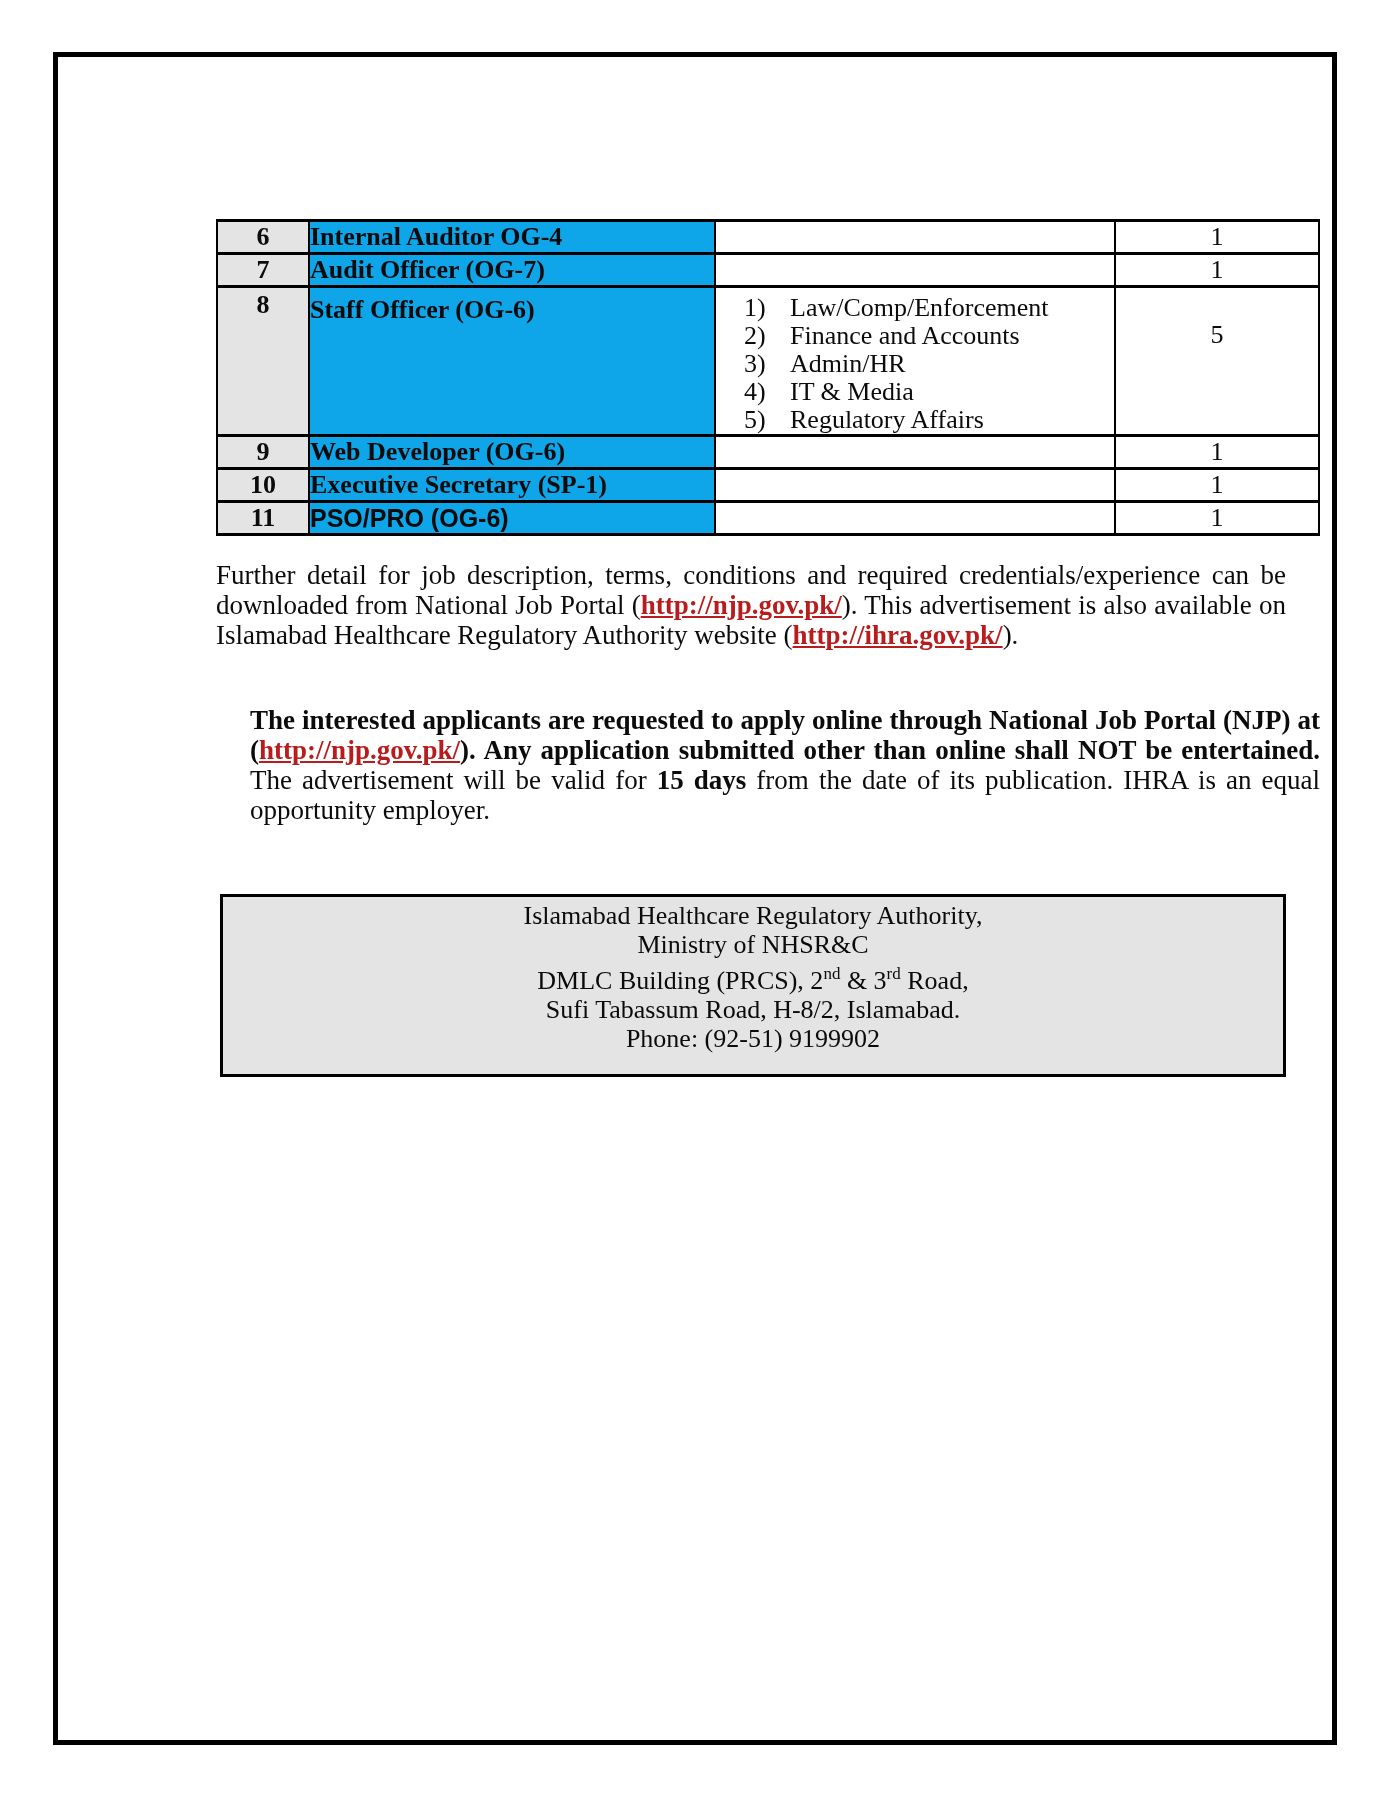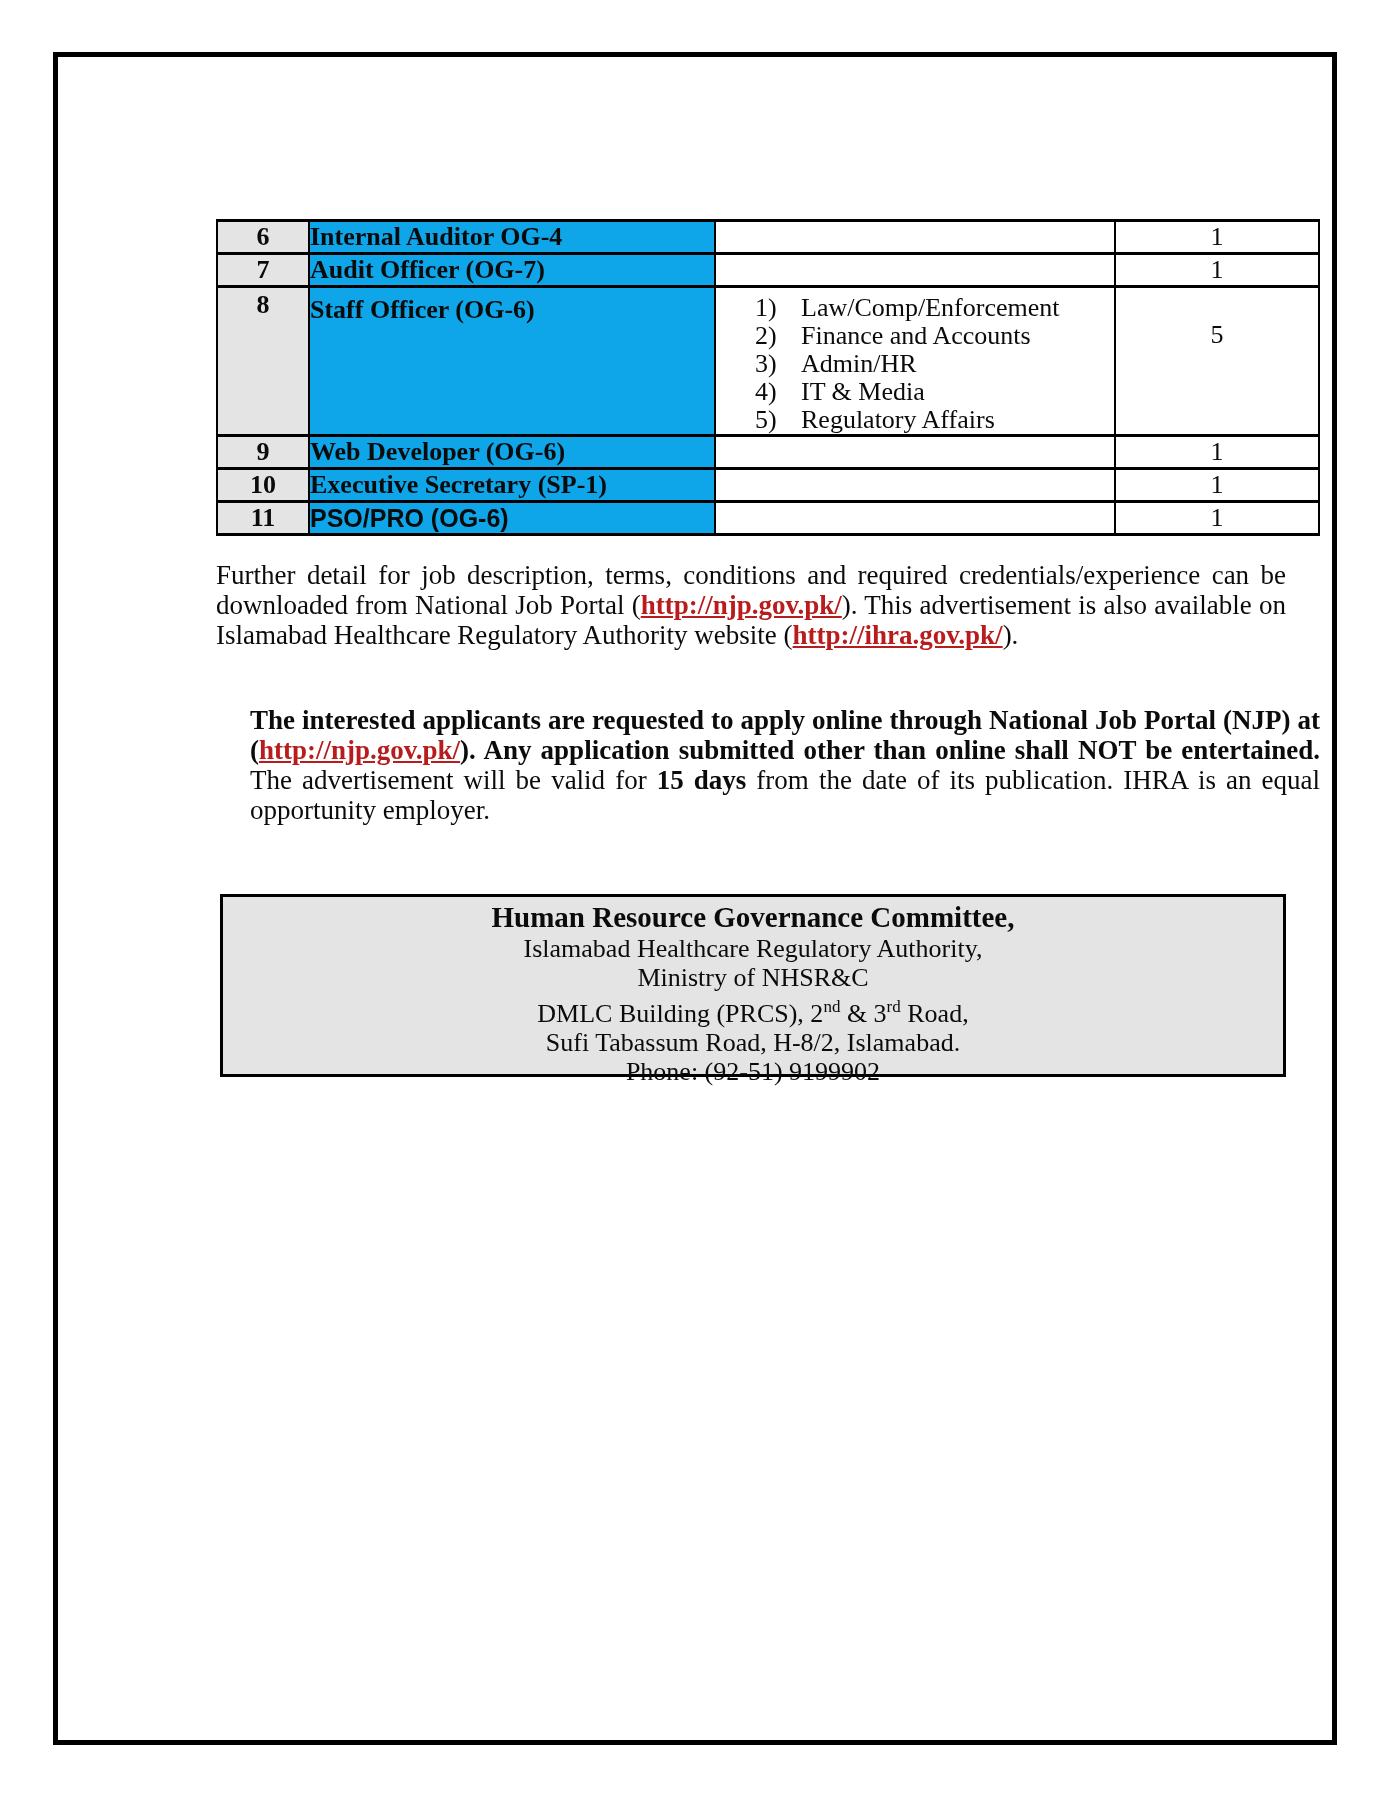--- a/index.html
+++ b/index.html
@@ -39,21 +39,21 @@
   .col-pos   { width: 406px; background: #0ea5e9; text-align: left; font-weight: bold; }
   .col-dept  { width: 400px; background: #ffffff; text-align: left; }
   .col-count { width: 204px; background: #ffffff; text-align: center; }
   tr.r-short td { height: 30px; }
   tr.r-tiny  td { height: 29px; }
   tr.r-tall  td { height: 146px; vertical-align: top; }
   tr.r-tall .col-count { padding-top: 32px; }
   tr.r-tall .col-num   { padding-top: 2px; }
   tr.r-tall .col-pos   { padding-top: 7px; }
   .pos-sans { font-family: "Liberation Sans", sans-serif; font-size: 25px; }
-  .dept-list { padding: 6px 6px 0 39px; }
+  .dept-list { padding: 6px 6px 0 28px; }
   .dept-item { line-height: 28px; white-space: nowrap; }
   .dept-no { display: inline-block; width: 46px; }
   
   .para {
     position: absolute;
     left: 158px;
     width: 1070px;
     font-size: 27px;
     line-height: 30px;
     text-align: justify;
@@ -134,21 +134,20 @@
         <td class="col-count">1</td>
       </tr>
     </tbody>
       </table>
 
     <p class="para para1"><span>Further detail for job description, terms, conditions and required credentials/experience can be downloaded from National Job Portal (</span><a class="link">http://njp.gov.pk/</a><span>). This advertisement is also available on Islamabad Healthcare Regulatory Authority website (</span><a class="link">http://ihra.gov.pk/</a><span>).</span></p>
 
     <p class="para para2"><span class="b">The interested applicants are requested to apply online through National Job Portal (NJP) at (</span><a class="link">http://njp.gov.pk/</a><span class="b">).  Any application submitted other than online shall NOT be entertained.</span><span> The advertisement will be valid for </span><span class="b">15 days</span><span> from the date of its publication. IHRA is an equal opportunity employer.</span></p>
 
     <div class="contact-box">
-      <div class="contact-title">Human Resource Governance Committee,</div>
       <div class="contact-line">Islamabad Healthcare Regulatory Authority,</div>
       <div class="contact-line">Ministry of NHSR&amp;C</div>
       <div class="contact-line"><span>DMLC Building (PRCS), 2</span><sup>nd</sup><span> &amp; 3</span><sup>rd</sup><span> Road,</span></div>
       <div class="contact-line">Sufi Tabassum Road, H-8/2, Islamabad.</div>
       <div class="contact-line">Phone: (92-51) 9199902</div>
     </div>
 
   </div>
 </div>
 

